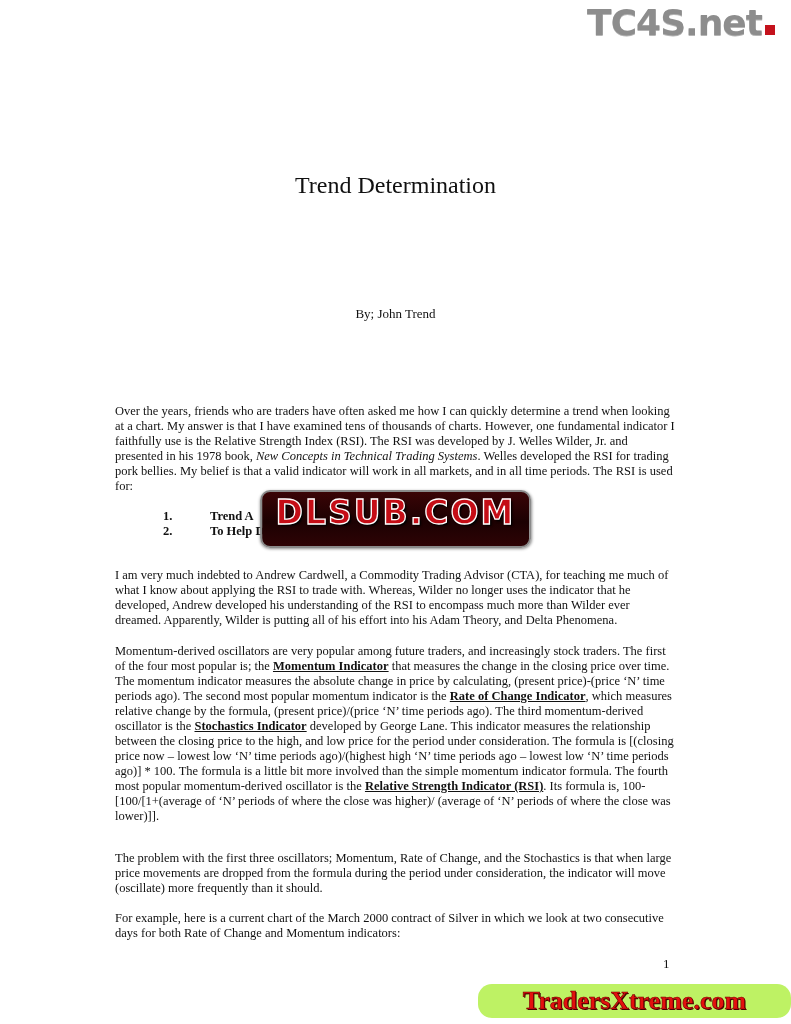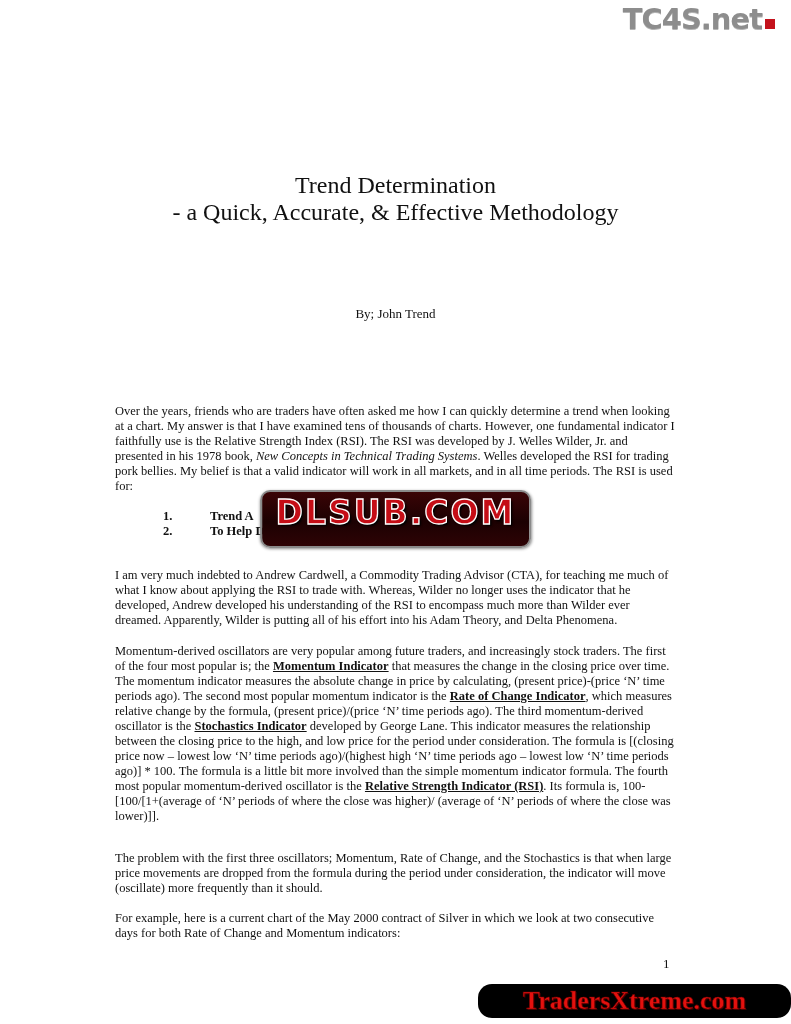--- a/index.html
+++ b/index.html
@@ -14,21 +14,21 @@
     color: #111;
   }
 
   
   .tc4s-logo {
     position: absolute;
     top: 2px;
     right: 16px;
     font-family: "DejaVu Sans", sans-serif;
     font-weight: bold;
-    font-size: 29px;
+    font-size: 36px;
     letter-spacing: -1px;
     color: #8d8d8d;
     text-shadow: 0 1px 0 #b5b5b5;
     white-space: nowrap;
   }
   .tc4s-logo .red-sq {
     display: inline-block;
     width: 10px; height: 10px;
     background: #c4121c;
     margin-left: 3px;
@@ -112,21 +112,21 @@
     font-size: 13px;
   }
 
   
   .footer-banner {
     position: absolute;
     bottom: 6px;
     right: 0;
     width: 313px;
     height: 34px;
-    background: #000000;
+    background: #bef264;
     border-radius: 14px;
     display: flex;
     align-items: center;
     justify-content: center;
     z-index: 5;
   }
   .footer-banner .banner-text {
     font-family: "Liberation Serif", serif;
     font-weight: bold;
     font-size: 26px;
@@ -140,21 +140,20 @@
 <body>
 
 <div class="page">
 
   <div class="tc4s-logo">
     <span>TC4S.net</span><span class="red-sq"></span>
   </div>
 
   <div class="title-block">
     <div>Trend Determination</div>
-    <div>- a Quick, Accurate, &amp; Effective Methodology</div>
   </div>
 
   <div class="byline">By; John Trend</div>
 
   <div class="content">
     <p><span>Over the years, friends who are traders have often asked me how I can quickly determine a trend when looking at a chart. My answer is that I have examined tens of thousands of charts. However, one fundamental indicator I faithfully use is the Relative Strength Index (RSI). The RSI was developed by J. Welles Wilder, Jr. and presented in his 1978 book, </span><span class="fmt-i">New Concepts in Technical Trading Systems</span><span>. Welles developed the RSI for trading pork bellies. My belief is that a valid indicator will work in all markets, and in all time periods.  The RSI is used for:</span></p>
 
     <div class="uses-list">
       <div class="list-row">
         <span class="list-num">1.</span>
@@ -165,21 +164,21 @@
         <span class="list-text"><span class="fmt-b">To Help Determine Price Objectives</span><span> (not covered here)</span></span>
       </div>
     </div>
 
     <p class="after-list-gap">I am very much indebted to Andrew Cardwell, a Commodity Trading Advisor (CTA), for teaching me much of what I know about applying the RSI to trade with. Whereas, Wilder no longer uses the indicator that he developed, Andrew developed his understanding of the RSI to encompass much more than Wilder ever dreamed. Apparently, Wilder is putting all of his effort into his Adam Theory, and Delta Phenomena.</p>
 
     <p class="big-gap"><span>Momentum-derived oscillators are very popular among future traders, and increasingly stock traders. The first of the four most popular is; the </span><span class="fmt-u">Momentum Indicator</span><span> that measures the change in the closing price over time. The momentum indicator measures the absolute change in price by calculating,  (present price)-(price ‘N’ time periods ago). The second most popular momentum indicator is the </span><span class="fmt-u">Rate of Change Indicator</span><span>, which measures relative change by the formula, (present price)/(price ‘N’ time periods ago). The third momentum-derived oscillator is the </span><span class="fmt-u">Stochastics Indicator</span><span> developed by George Lane. This indicator measures the relationship between the closing price to the high, and low price for the period under consideration. The formula is [(closing price now – lowest low ‘N’ time periods ago)/(highest high ‘N’ time periods ago – lowest low ‘N’ time periods ago)] * 100. The formula is a little bit more involved than the simple momentum indicator formula. The fourth most popular momentum-derived oscillator is the </span><span class="fmt-u">Relative Strength Indicator (RSI)</span><span>. Its formula is, 100-[100/[1+(average of ‘N’ periods of where the close was higher)/ (average of ‘N’ periods of where the close was lower)]].</span></p>
 
     <p>The problem with the first three oscillators; Momentum, Rate of Change, and the Stochastics is that when large price movements are dropped from the formula during the period under consideration, the indicator will move (oscillate) more frequently than it should.</p>
 
-    <p>For example, here is a current chart of the May 2000 contract of Silver in which we look at two consecutive days for both Rate of Change and Momentum indicators:</p>
+    <p>For example, here is a current chart of the March 2000 contract of Silver in which we look at two consecutive days for both Rate of Change and Momentum indicators:</p>
   </div>
 
   <div class="watermark">
     <span class="wm-text">DLSUB.COM</span>
   </div>
 
   <div class="page-number">1</div>
 
   <div class="footer-banner">
     <span class="banner-text">TradersXtreme.com</span>

